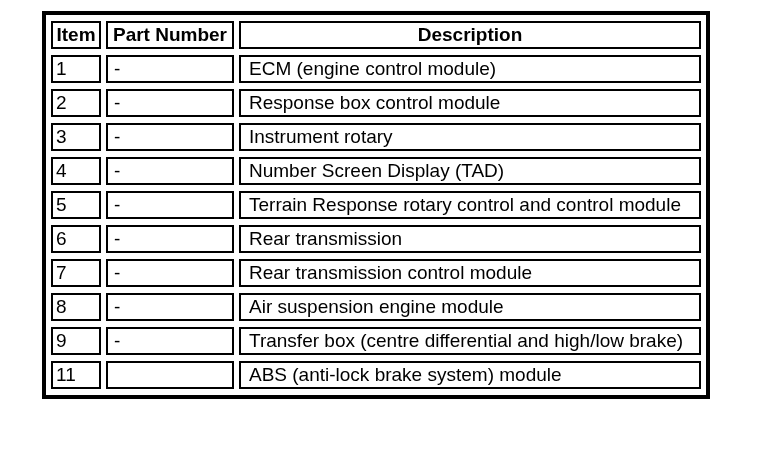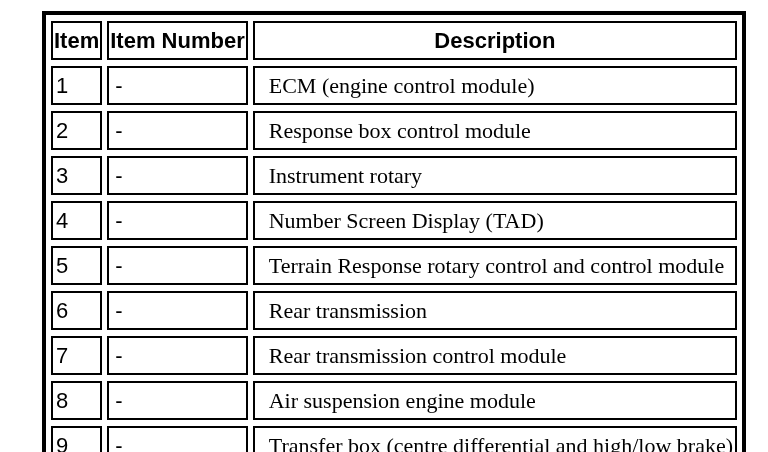--- a/index.html
+++ b/index.html
@@ -24,54 +24,54 @@
     border: 4px solid #000000;
     background: #ffffff;
   }
   col.c-item { width: 50px; }
   col.c-part { width: 128px; }
   col.c-desc { width: 462px; }
   .parts-table th,
   .parts-table td {
     box-sizing: border-box;
     border: 2px solid #000000;
-    height: 39px;
+    height: 28px;
     padding: 0 2px;
     font-family: "Liberation Sans", sans-serif;
-    font-size: 22px;
+    font-size: 19px;
     line-height: 24px;
     color: #000000;
     white-space: nowrap;
     overflow: hidden;
     vertical-align: middle;
     background: #ffffff;
   }
   .parts-table th {
     font-weight: bold;
     text-align: center;
     padding: 0 1px;
   }
   td.item-cell { padding-left: 3px; text-align: left; }
   td.part-cell { padding-left: 6px; text-align: left; }
-  td.desc-cell { padding-left: 14px; text-align: left; font-family: Liberation Serif, serif; }
+  td.desc-cell { padding-left: 8px; text-align: left; }
 </style>
 </head>
 <body>
 
 <div class="canvas">
   <table class="parts-table">
     <colgroup>
       <col class="c-item">
       <col class="c-part">
       <col class="c-desc">
     </colgroup>
     <thead>
       <tr>
         <th>Item</th>
-        <th>Item Number</th>
+        <th>Part Number</th>
         <th>Description</th>
       </tr>
     </thead>
     <tbody>
         <tr>
           <td class="item-cell">1</td>
           <td class="part-cell">-</td>
           <td class="desc-cell">ECM (engine control module)</td>
         </tr>
         <tr>
@@ -107,15 +107,20 @@
         <tr>
           <td class="item-cell">8</td>
           <td class="part-cell">-</td>
           <td class="desc-cell">Air suspension engine module</td>
         </tr>
         <tr>
           <td class="item-cell">9</td>
           <td class="part-cell">-</td>
           <td class="desc-cell">Transfer box (centre differential and high/low brake)</td>
         </tr>
+        <tr>
+          <td class="item-cell">11</td>
+          <td class="part-cell"></td>
+          <td class="desc-cell">ABS (anti-lock brake system) module</td>
+        </tr>
       </tbody>
   </table>
 </div>
 
 </body></html>

